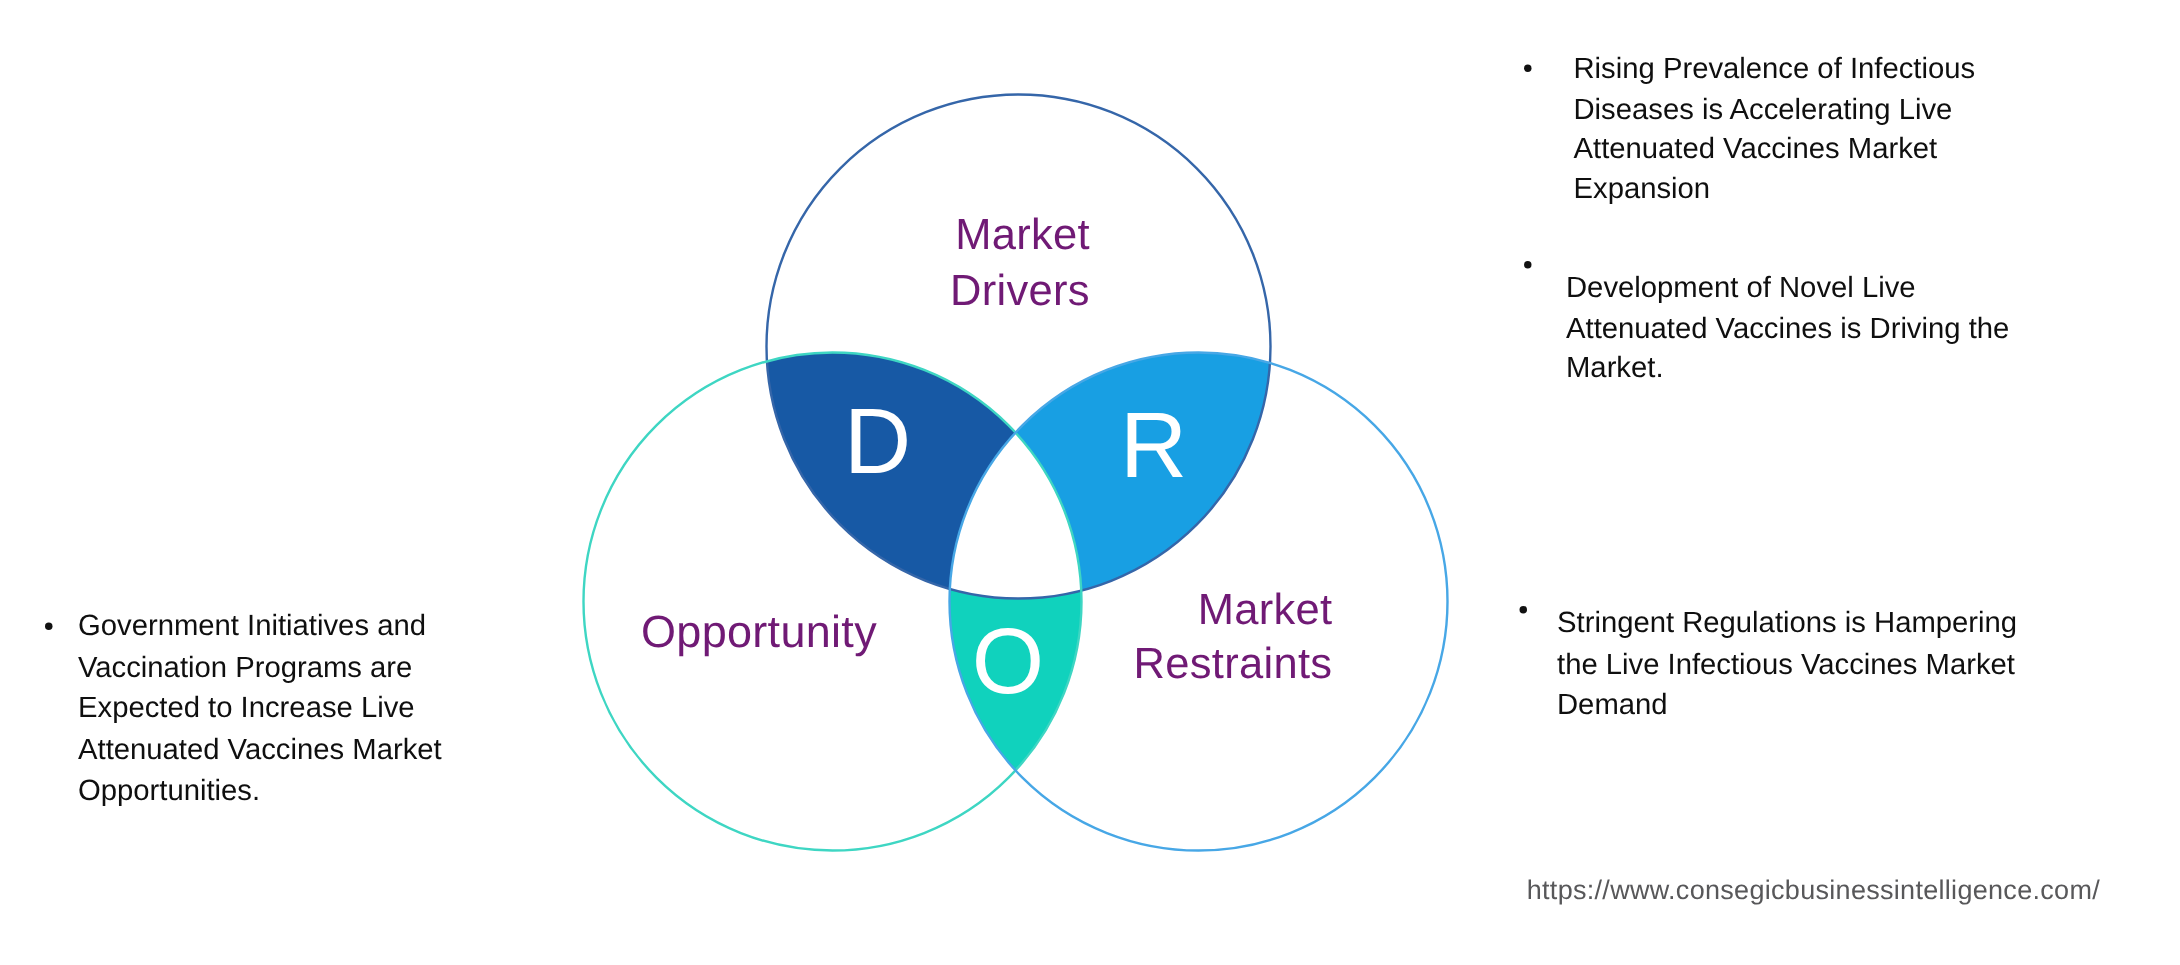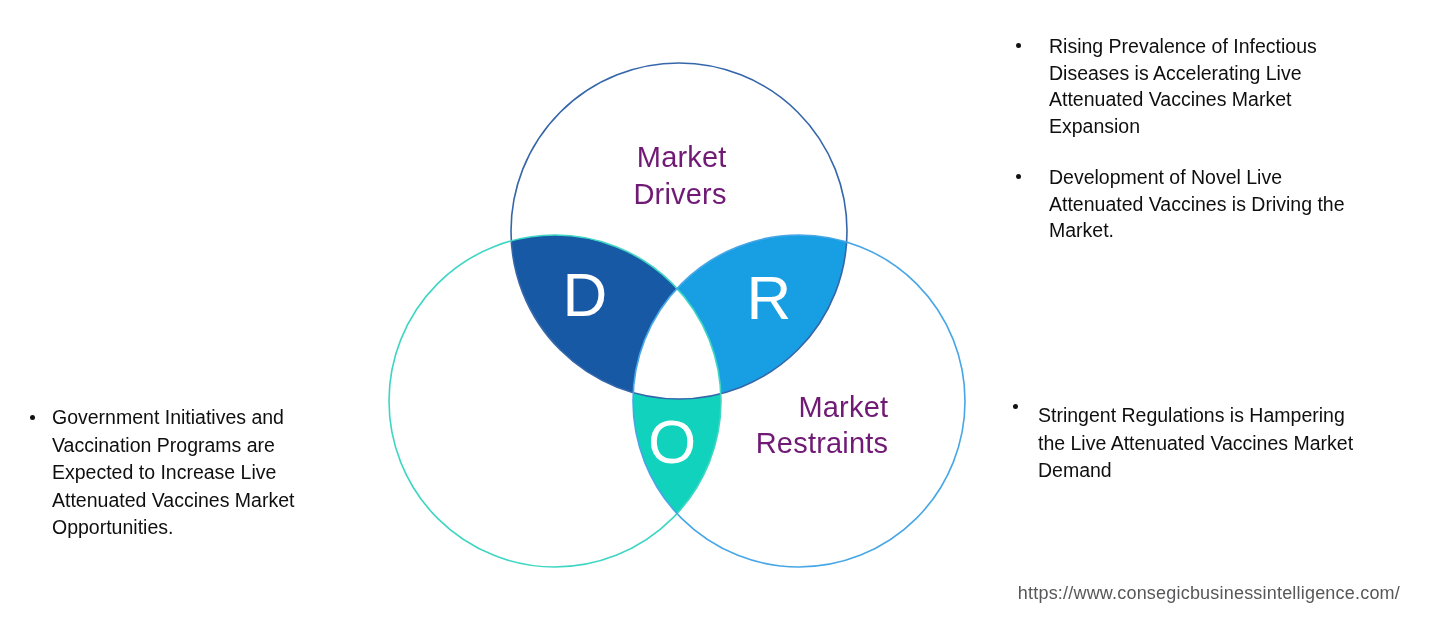--- a/index.html
+++ b/index.html
@@ -49,21 +49,21 @@
   .bullet-dot.raised { margin-top: 2px; }
   .bullet-text {
     margin-left: 17px;
     font-size: 19.5px;
     line-height: 27.5px;
     color: #0f0f0f;
     white-space: pre-line;
   }
   .right-top .bullet-text { line-height: 26.5px; margin-left: 28px; }
   .right-top .bullet-dot  { margin-top: 10px; }
-  .right-top .bullet-item + .bullet-item { margin-top: 25px; }
+  .right-top .bullet-item + .bullet-item { margin-top: 25px; flex-direction: column; }
   .right-bottom .bullet-text { margin-left: 20px; }
 
   .footer-url {
     position: absolute;
     right: 53px;
     top: 583px;
     font-size: 18px;
     color: #58585a;
     letter-spacing: 0.2px;
     text-align: center;
@@ -102,20 +102,21 @@
       </g>
     </g>
 
     <circle cx="679" cy="231" r="168" fill="none" stroke-width="1.6" stroke="#3566A9"></circle>
     <circle cx="555" cy="401" r="166" fill="none" stroke-width="1.6" stroke="#3ED6C3"></circle>
     <circle cx="799" cy="401" r="166" fill="none" stroke-width="1.6" stroke="#47A7E6"></circle>
   </svg>
 
   <div class="venn-label" style="left:680px; top:176px;">Market
 Drivers</div>
+  <div class="venn-label opportunity" style="left:506px; top:422px;">Opportunity</div>
   <div class="venn-label restraints" style="left:822px; top:425px;">Market
 Restraints</div>
 
   <div class="venn-letter" style="left:585px; top:295px;">D</div>
   <div class="venn-letter" style="left:769px; top:298px;">R</div>
   <div class="venn-letter" style="left:672px; top:442px;">O</div>
 
   <div class="bullet-block" style="left:30px; top:404px; width:355px;">
     <div class="bullet-item">
       <span class="bullet-dot"></span>
@@ -140,20 +141,20 @@
       <span class="bullet-text">Development of Novel Live
 Attenuated Vaccines is Driving the
 Market.</span>
     </div>
   </div>
 
   <div class="bullet-block right-bottom" style="left:1013px; top:402px; width:420px;">
     <div class="bullet-item">
       <span class="bullet-dot raised"></span>
       <span class="bullet-text">Stringent Regulations is Hampering
-the Live Attenuated Vaccines Market
+the Live Infectious Vaccines Market
 Demand</span>
     </div>
   </div>
 
   <div class="footer-url">https://www.consegicbusinessintelligence.com/</div>
 
 </div>
 
 </body></html>

